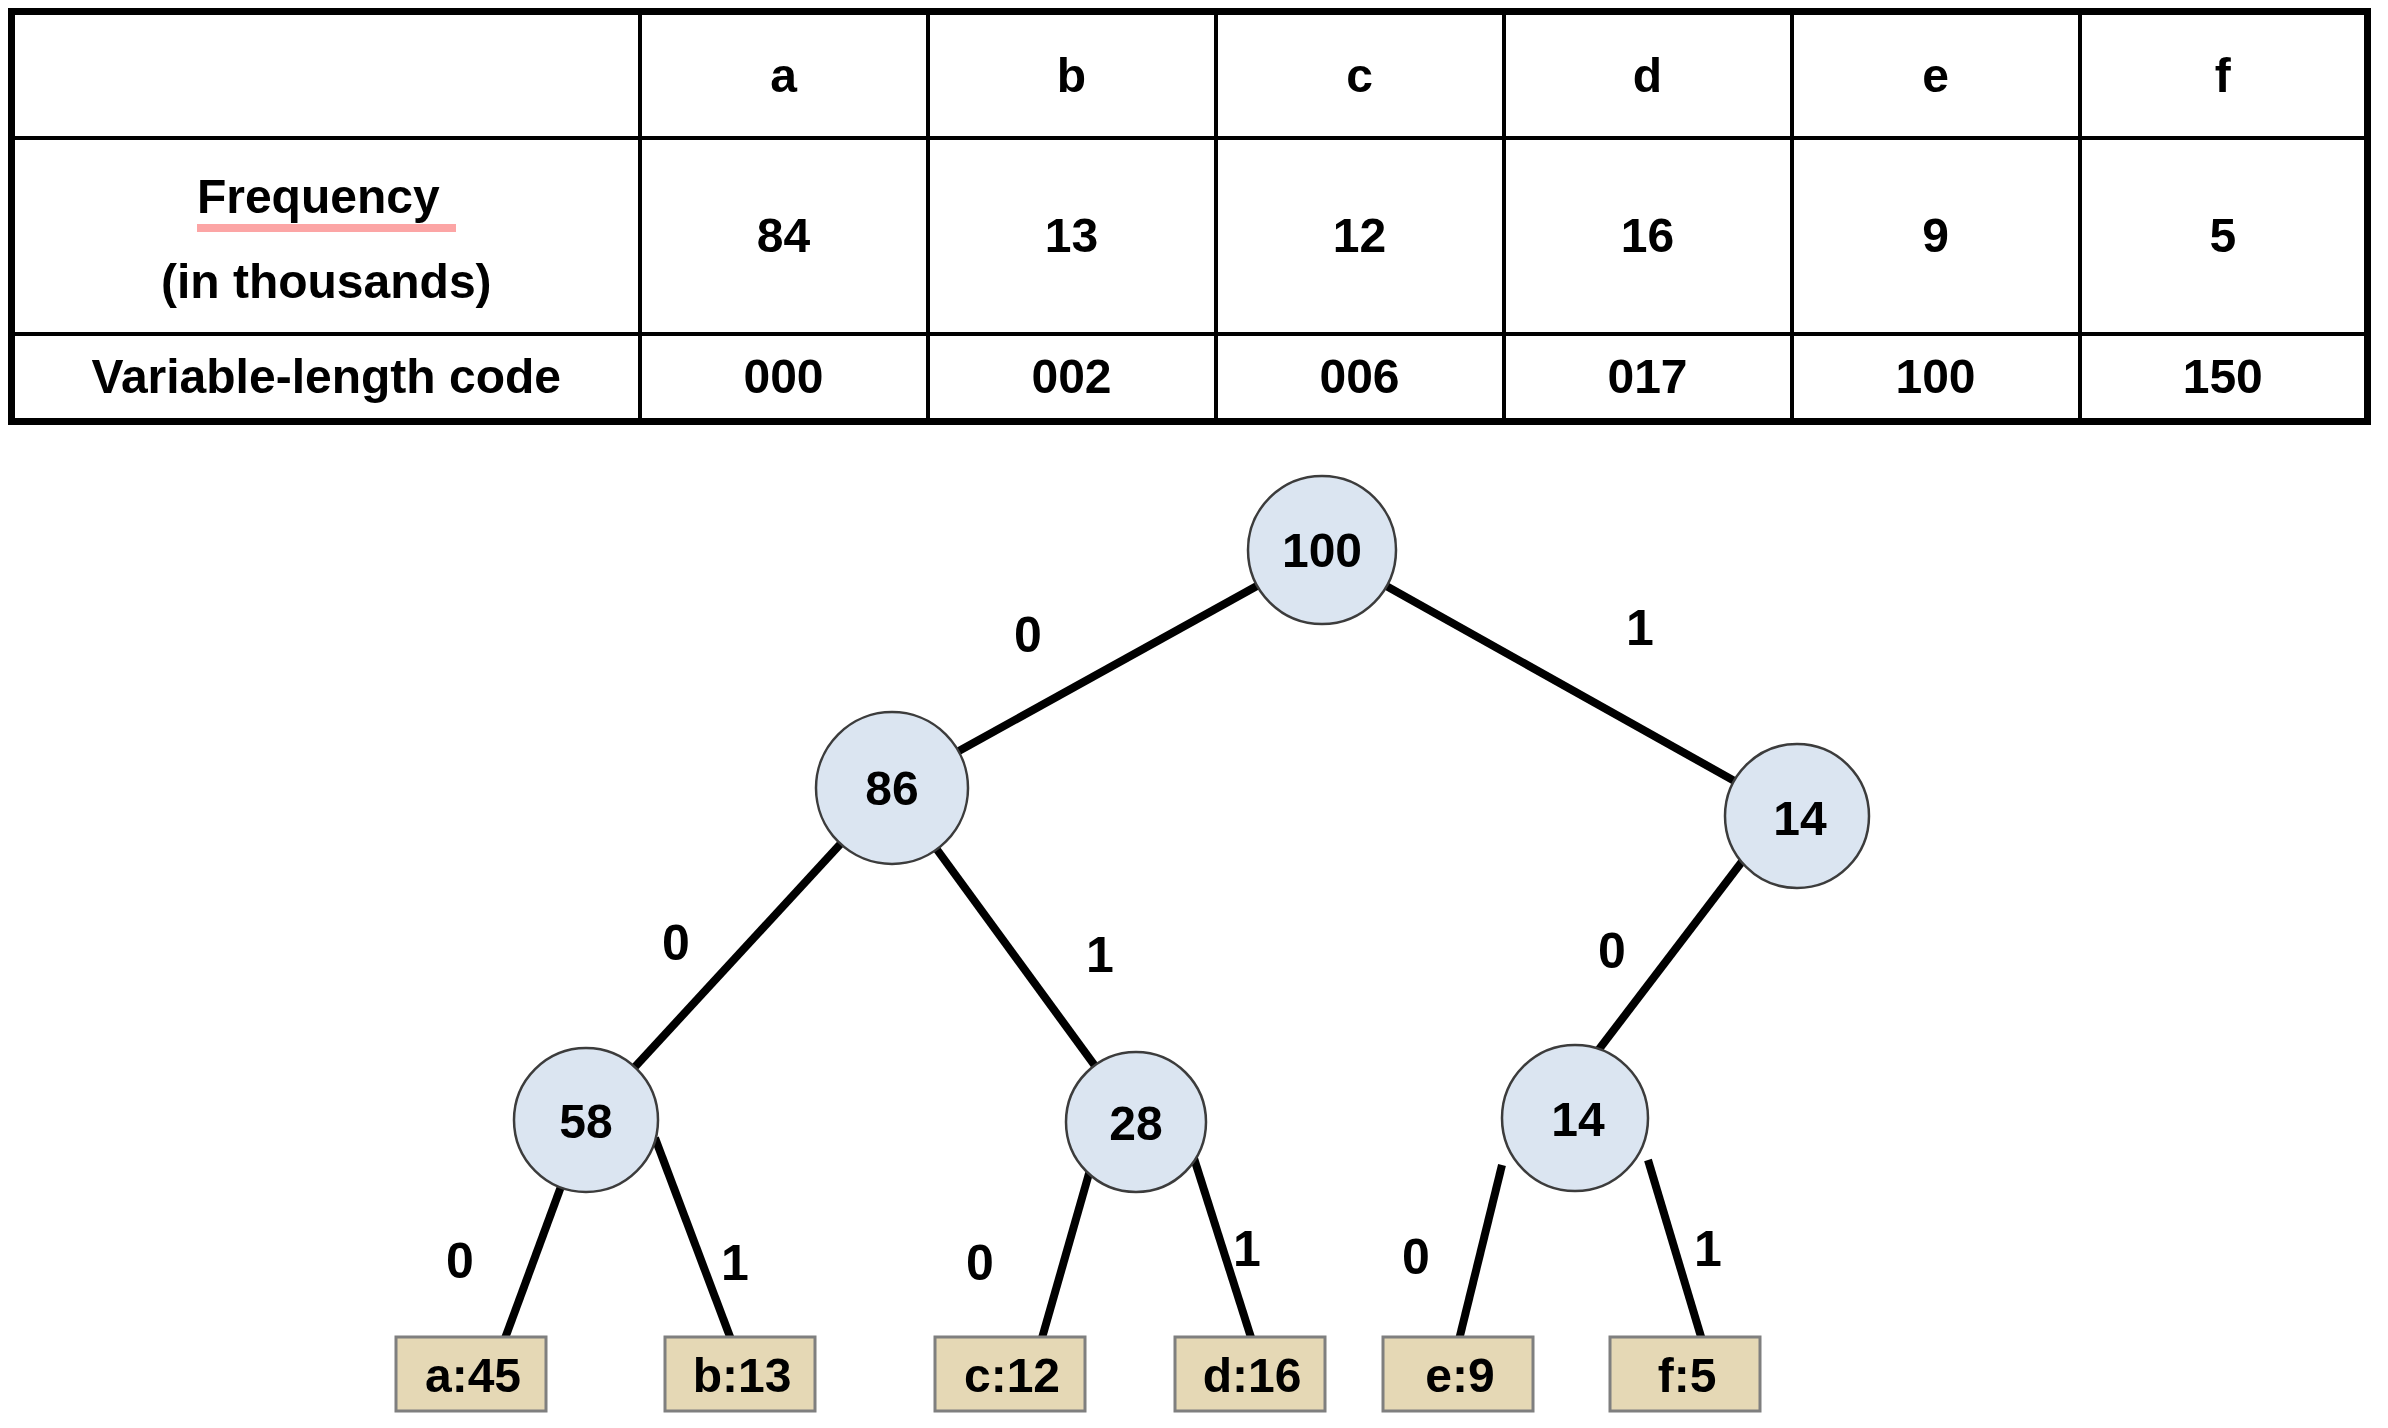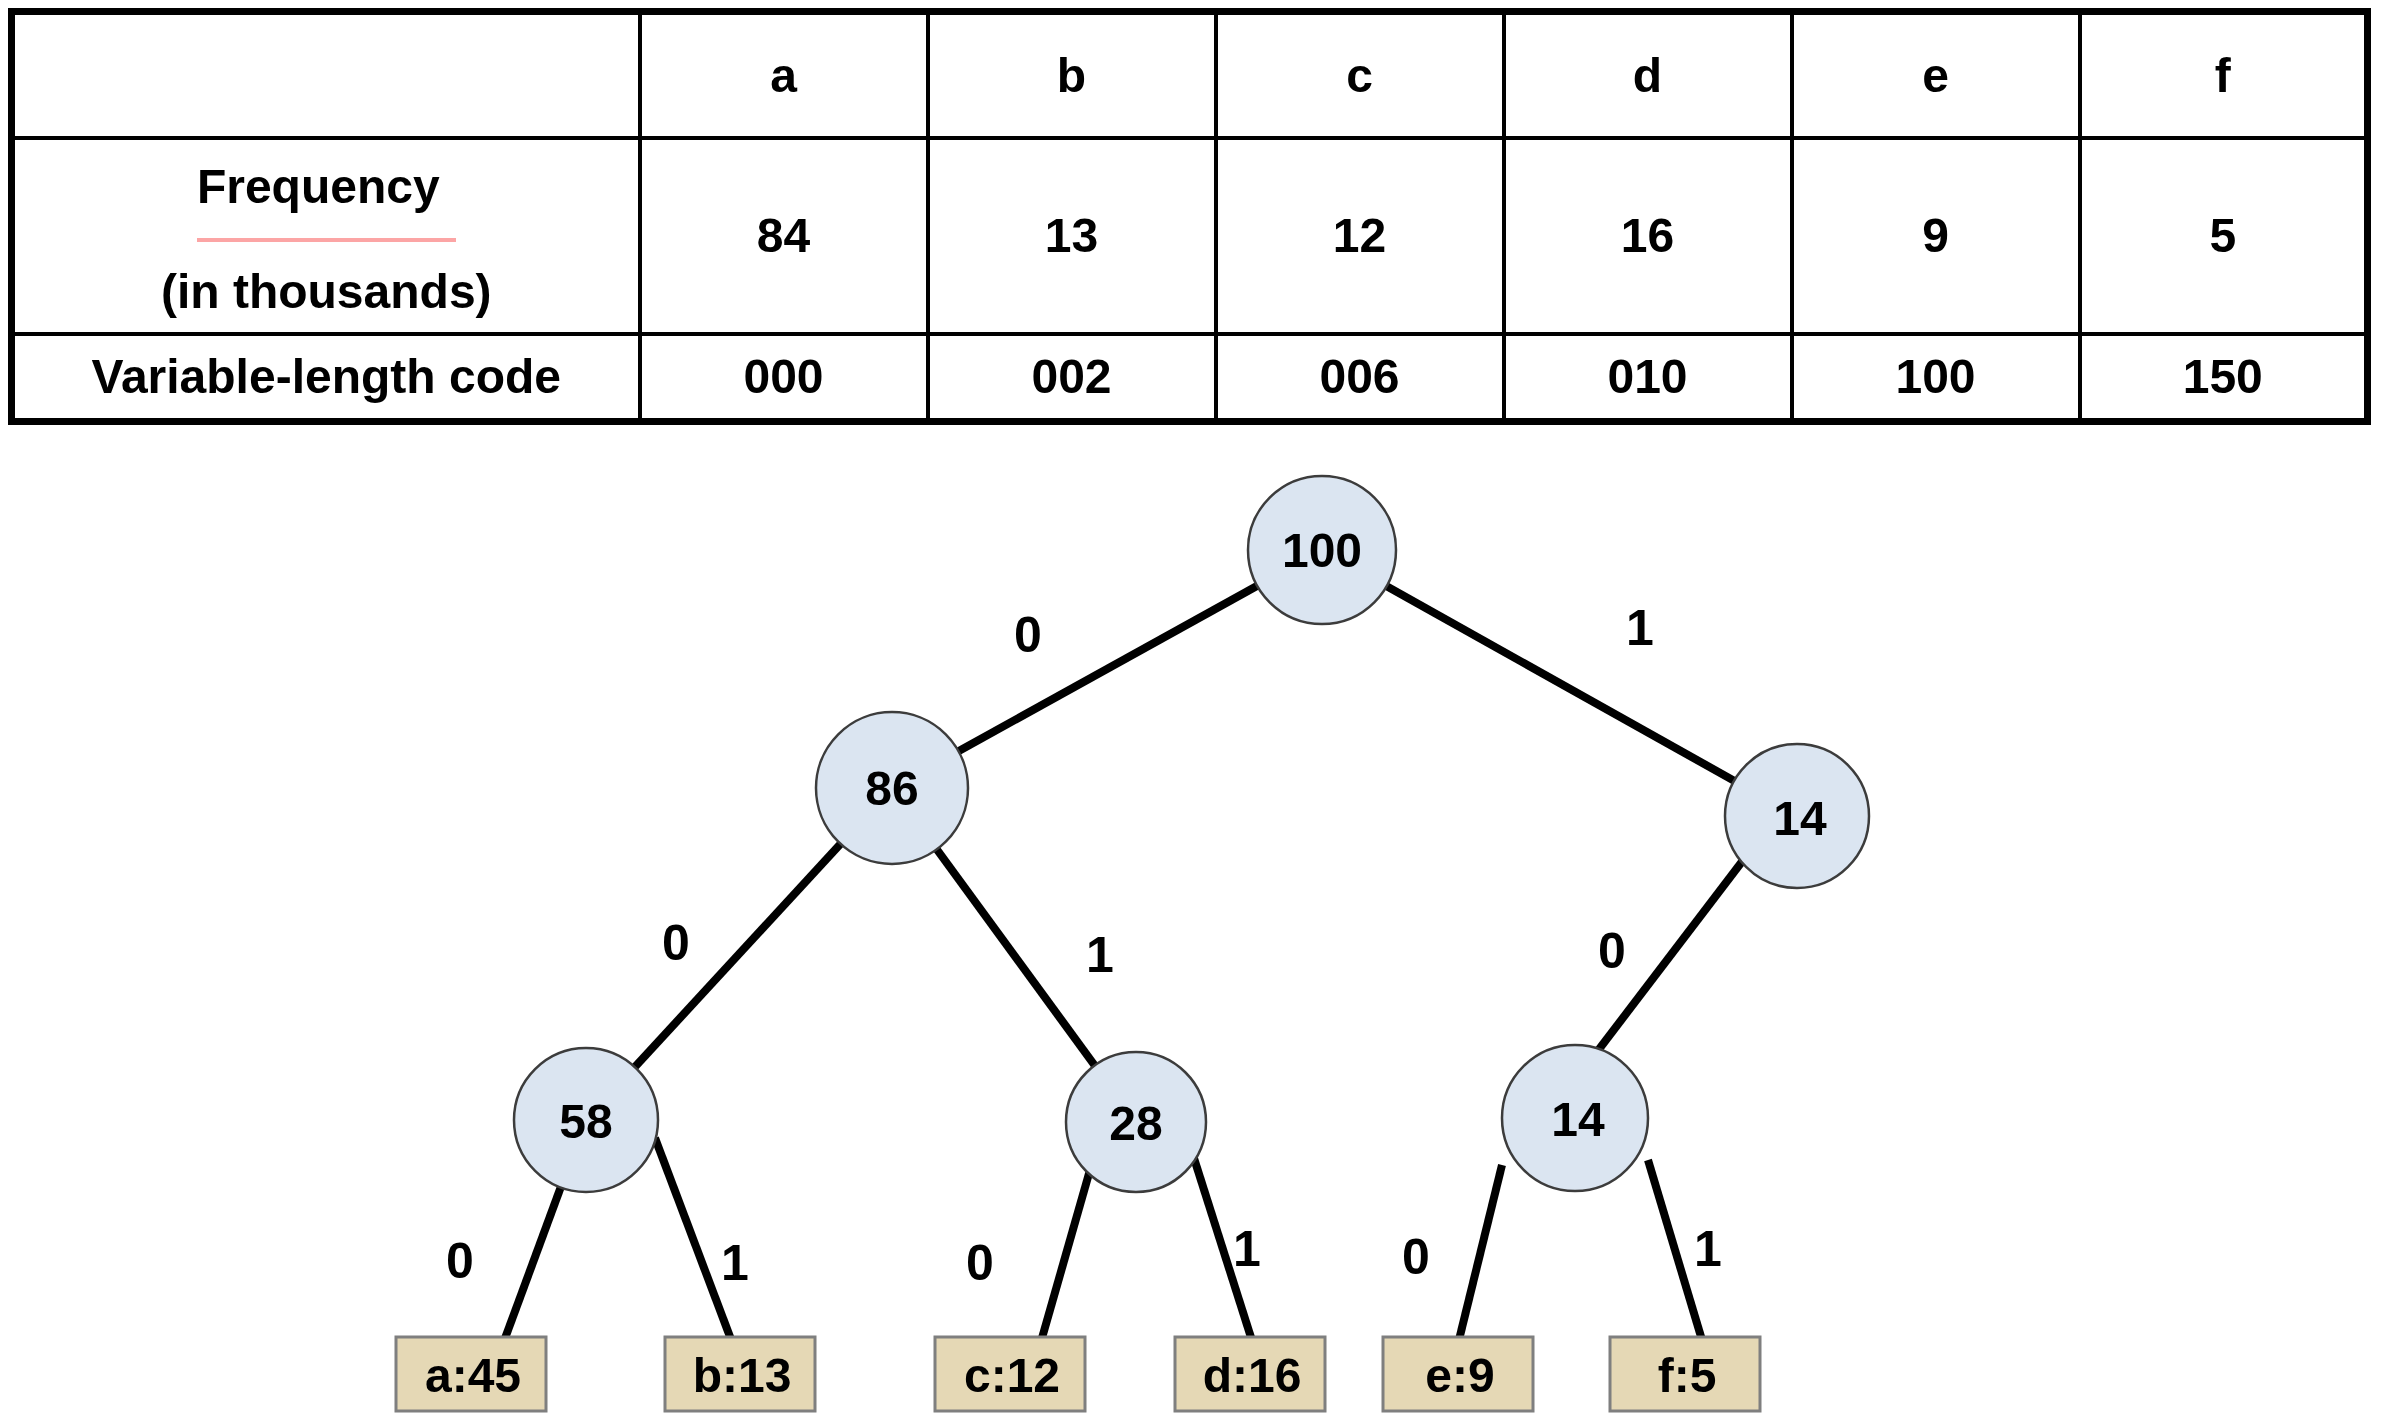--- a/index.html
+++ b/index.html
@@ -35,22 +35,22 @@
   tr.row-header  { height: 126px; }
   tr.row-freq    { height: 196px; }
   tr.row-code    { height: 88px;  }
   td.label-cell {
     text-align: left;
     padding-left: 22px;
   }
   .freq-line1 { display: inline-block; margin-top: 6px; }
   .underline-blue {
     display: inline-block;
-    border-bottom: 4px solid #fca5a5;
-    padding: 0 16px 24px 0;
+    border-bottom: 8px solid #fca5a5;
+    padding: 0 16px 0 0;
   }
   .freq-line2 { display: inline-block; margin-top: 22px; }
 
   
   svg.tree {
     position: absolute;
     left: 0;
     top: 0;
     width: 2388px;
     height: 1428px;
@@ -115,21 +115,21 @@
         <td>12</td>
         <td>16</td>
         <td>9</td>
         <td>5</td>
       </tr>
       <tr class="row-code">
         <td class="label-cell">Variable-length code</td>
         <td>000</td>
         <td>002</td>
         <td>006</td>
-        <td>010</td>
+        <td>017</td>
         <td>100</td>
         <td>150</td>
       </tr>
     </tbody>
   </table>
 
   <svg class="tree" viewBox="0 0 2388 1428">
 
     <line class="edge" x1="1322" y1="550" x2="892" y2="788"></line>
     <line class="edge" x1="1322" y1="550" x2="1797" y2="816"></line>

